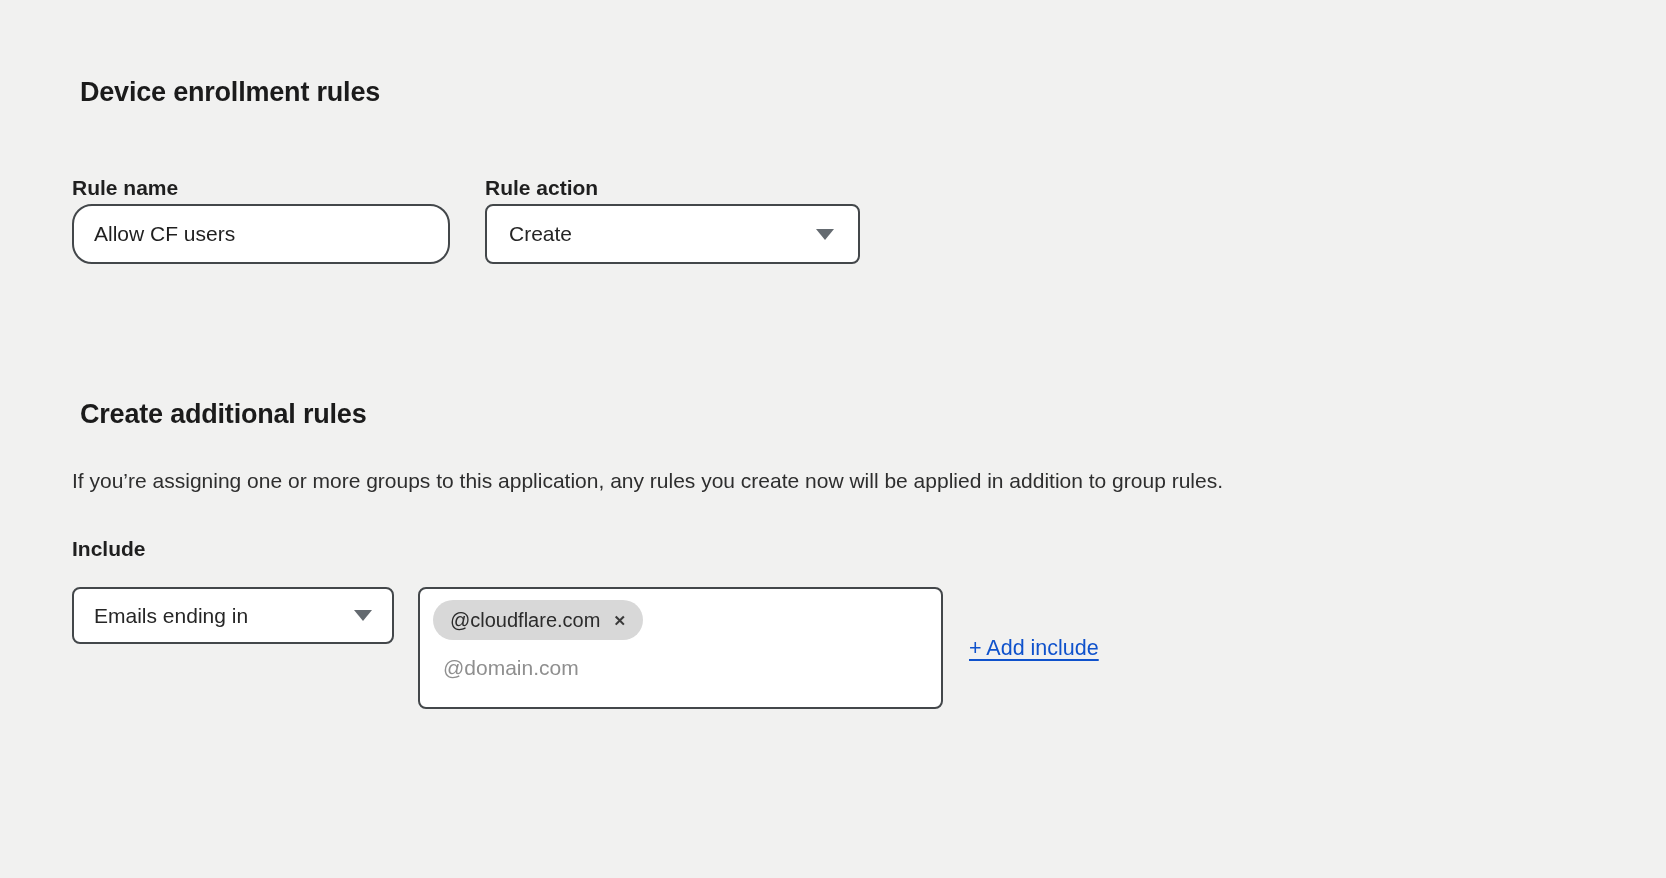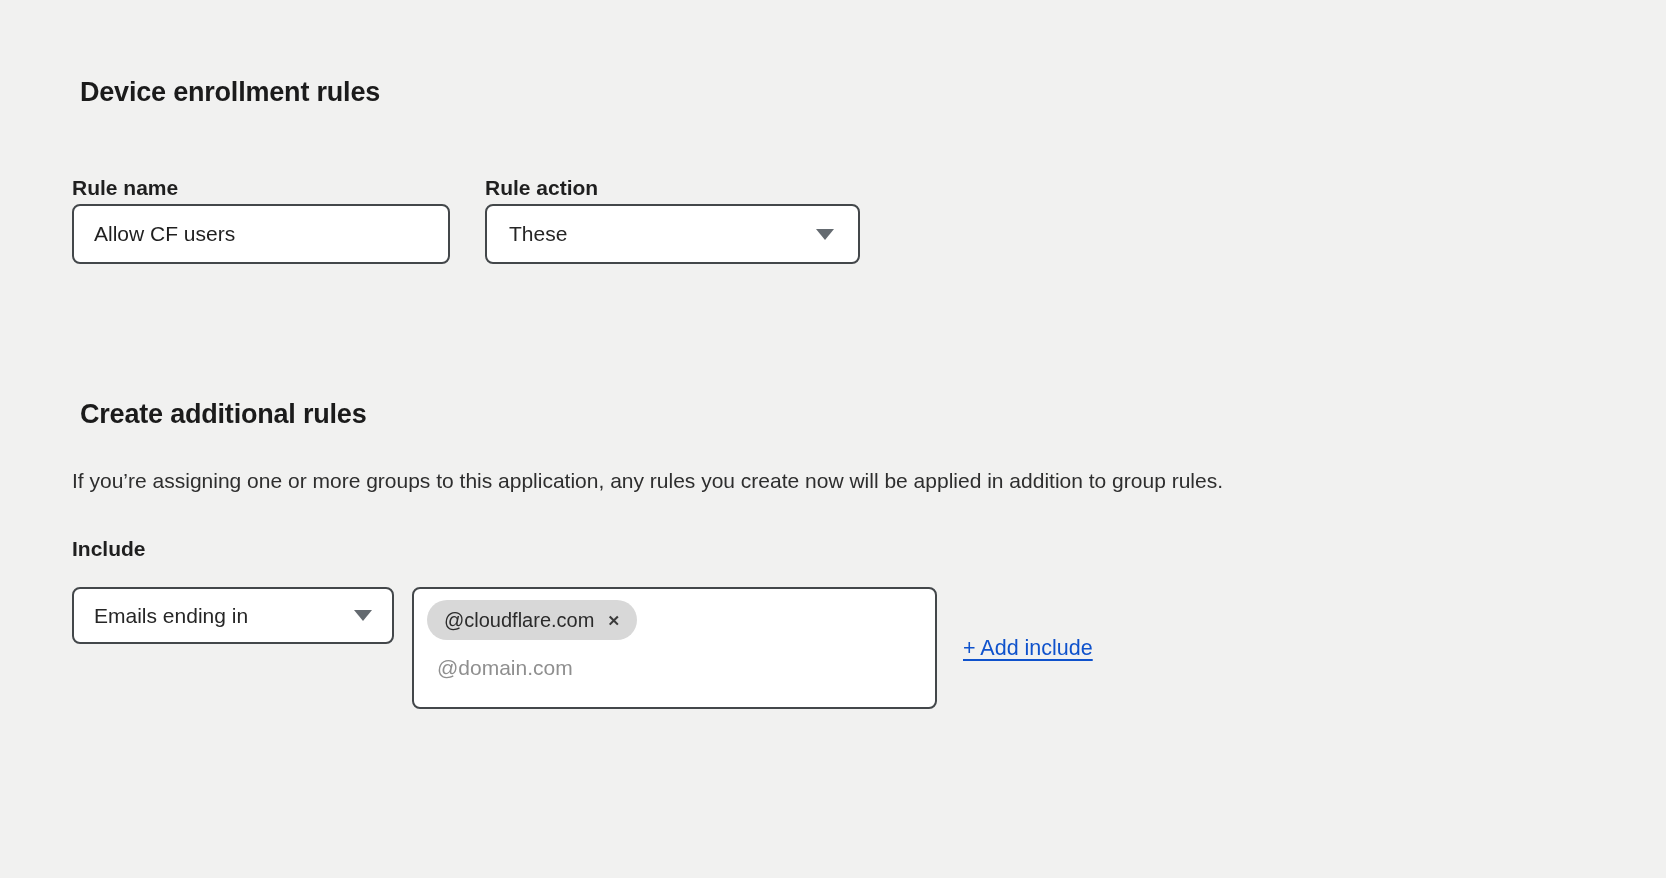--- a/index.html
+++ b/index.html
@@ -34,21 +34,21 @@
     display: block;
     font-size: 21px;
     font-weight: 700;
     color: #1f1f1f;
     margin-bottom: 4px;
   }
   input.text-input {
     width: 378px;
     height: 60px;
     border: 2px solid #43474a;
-    border-radius: 8px;
+    border-radius: 20px;
     background: #fff;
     font-family: "Liberation Sans", sans-serif;
     font-size: 21px;
     color: #1f1f1f;
     padding: 0 20px;
     outline: none;
   }
   .select-box {
     width: 375px;
     height: 60px;
@@ -82,21 +82,21 @@
   }
   .include-row { display: flex; align-items: flex-start; margin-top: 26px; }
   .include-select {
     width: 322px;
     height: 57px;
     padding: 0 20px;
   }
   .tag-box {
     width: 525px;
     height: 122px;
-    margin-left: 18px;
+    margin-left: 24px;
     border: 2px solid #43474a;
     border-radius: 8px;
     background: #fff;
     padding: 11px 13px;
     display: flex;
     flex-direction: column;
     cursor: text;
   }
   .tag-pill {
     display: inline-flex;
@@ -148,21 +148,21 @@
   <h1 class="section-title">Device enrollment rules</h1>
 
   <div class="fields-row">
     <div class="field">
       <span class="field-label">Rule name</span>
       <input class="text-input" type="text" value="Allow CF users" style="">
     </div>
     <div class="field">
       <span class="field-label">Rule action</span>
       <div class="select-box">
-        <span>These</span>
+        <span>Create</span>
         <span class="caret-down"></span>
       </div>
     </div>
   </div>
 
   <div class="second-section">
     <h1 class="section-title">Create additional rules</h1>
     <p class="section-desc">If you’re assigning one or more groups to this application, any rules you create now will be applied in addition to group rules.</p>
 
     <span class="include-label">Include</span>

